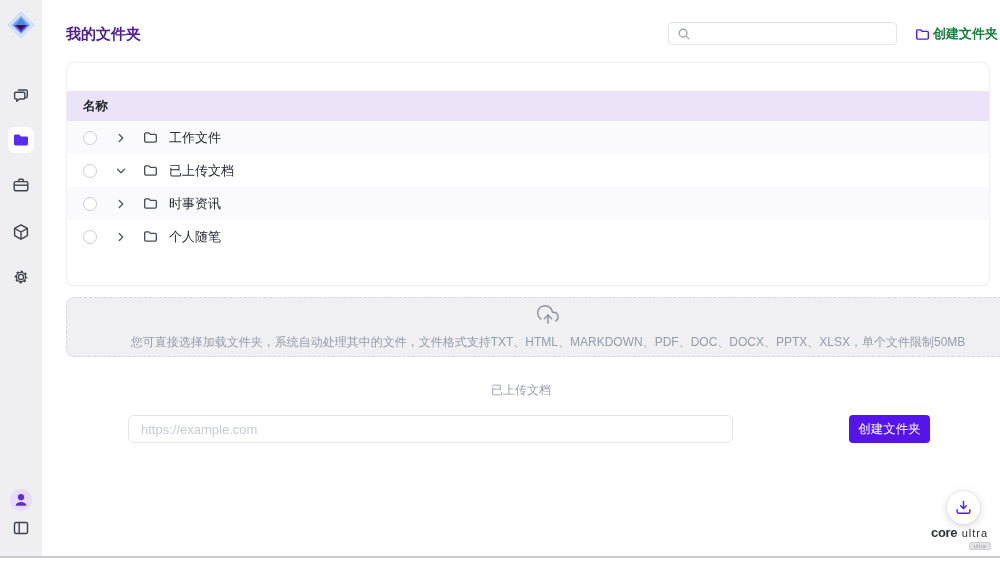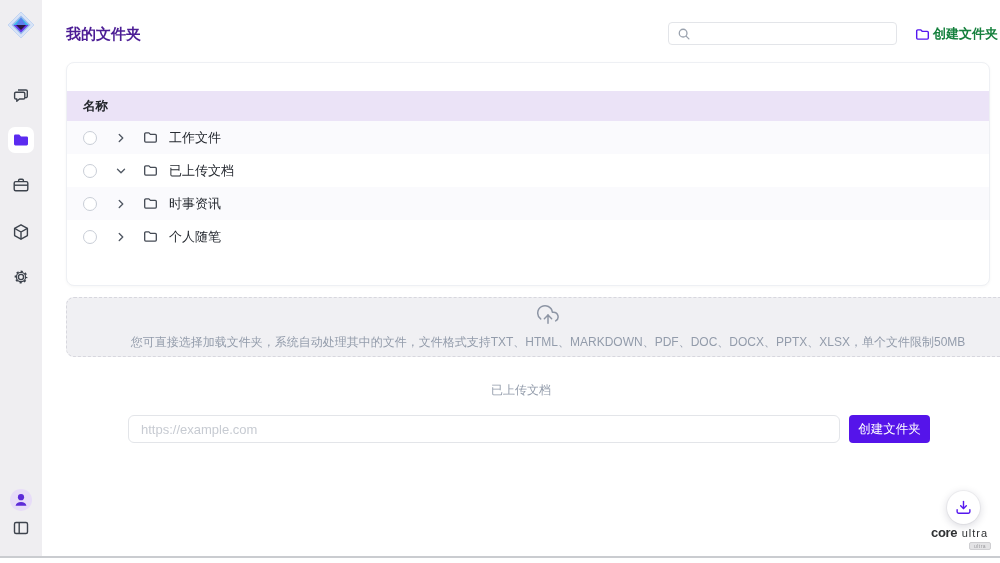--- a/index.html
+++ b/index.html
@@ -71,21 +71,21 @@
   .upload-zone {
     position:absolute; left:24px; top:297px; width:964px; height:60px;
     background:#f0f0f3; border:1px dashed #d7d7de; border-radius:8px;
     display:flex; flex-direction:column; align-items:center; justify-content:center; gap:8px;
     cursor:pointer;
   }
   .upload-hint { font-size:12px; color:#939cab; }
   .or-link { position:absolute; left:0; top:382px; width:100%; text-align:center; font-size:12px; color:#939cab; }
   .url-row { position:absolute; left:0; top:415px; width:100%; height:28px; }
   .url-input {
-    position:absolute; left:86px; top:0; width:712px; height:28px;
+    position:absolute; left:86px; top:0; width:605px; height:28px;
     border:1px solid #e3e5e9; border-radius:6px; padding:0 12px; font-size:13px; color:#333;
     outline:none; font-family:"Liberation Sans","DejaVu Sans",sans-serif;
   }
   .url-input::placeholder, .search-box input::placeholder { color:#c7cbd2; }
   .fetch-btn {
     position:absolute; left:807px; top:0; width:81px; height:28px;
     background:#5514ea; color:#fff; border:none; border-radius:4px;
     font-size:12.5px; cursor:pointer; font-family:"Liberation Sans","DejaVu Sans",sans-serif;
   }
 

